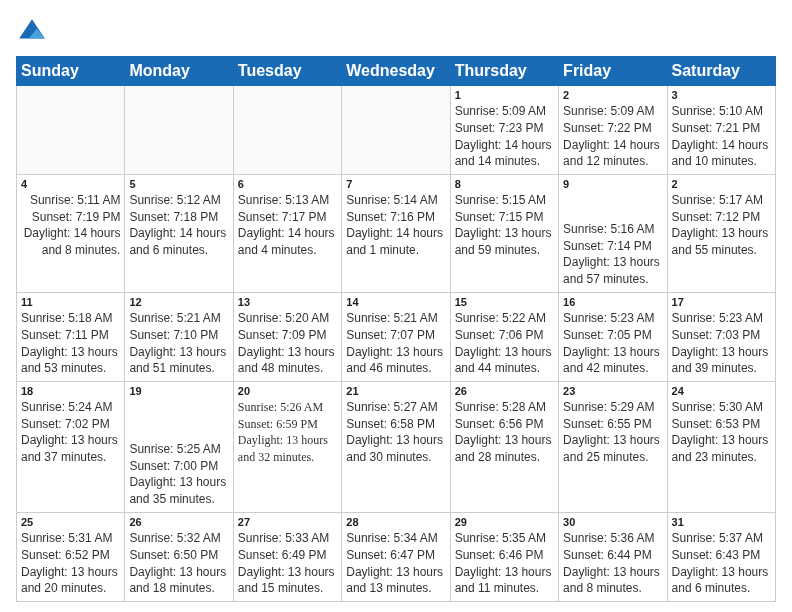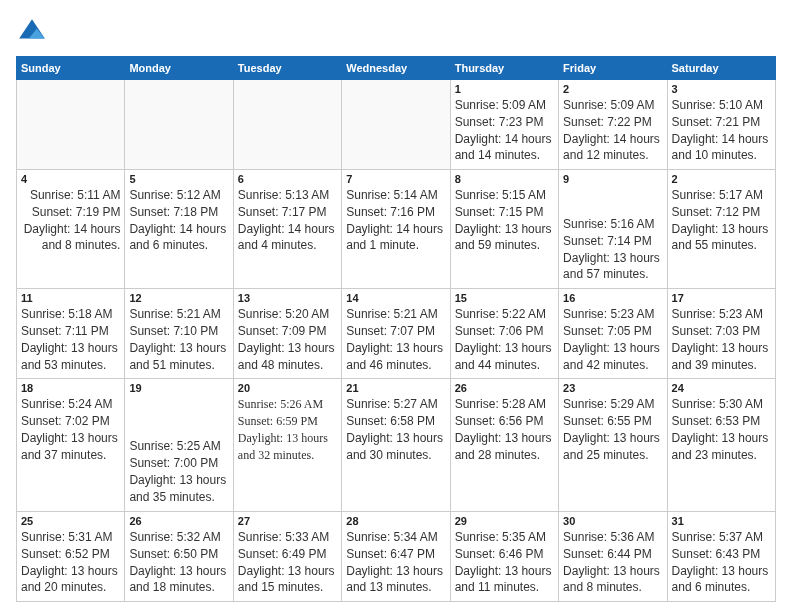--- a/index.html
+++ b/index.html
@@ -54,21 +54,21 @@
     .calendar {
       flex: 1;
       border: 1px solid #ccc;
       border-collapse: collapse;
       width: 100%;
       table-layout: fixed;
     }
     .calendar th {
       background-color: #1a6bb5;
       color: #fff;
-      font-size: 11px;
+      font-size: 16px;
       font-weight: bold;
       padding: 5px 4px;
       border: 1px solid #1a6bb5;
       text-align: left;
     }
     .calendar td {
       border: 1px solid #ccc;
       vertical-align: top;
       padding: 3px 4px;
       font-size: 8.5px;

